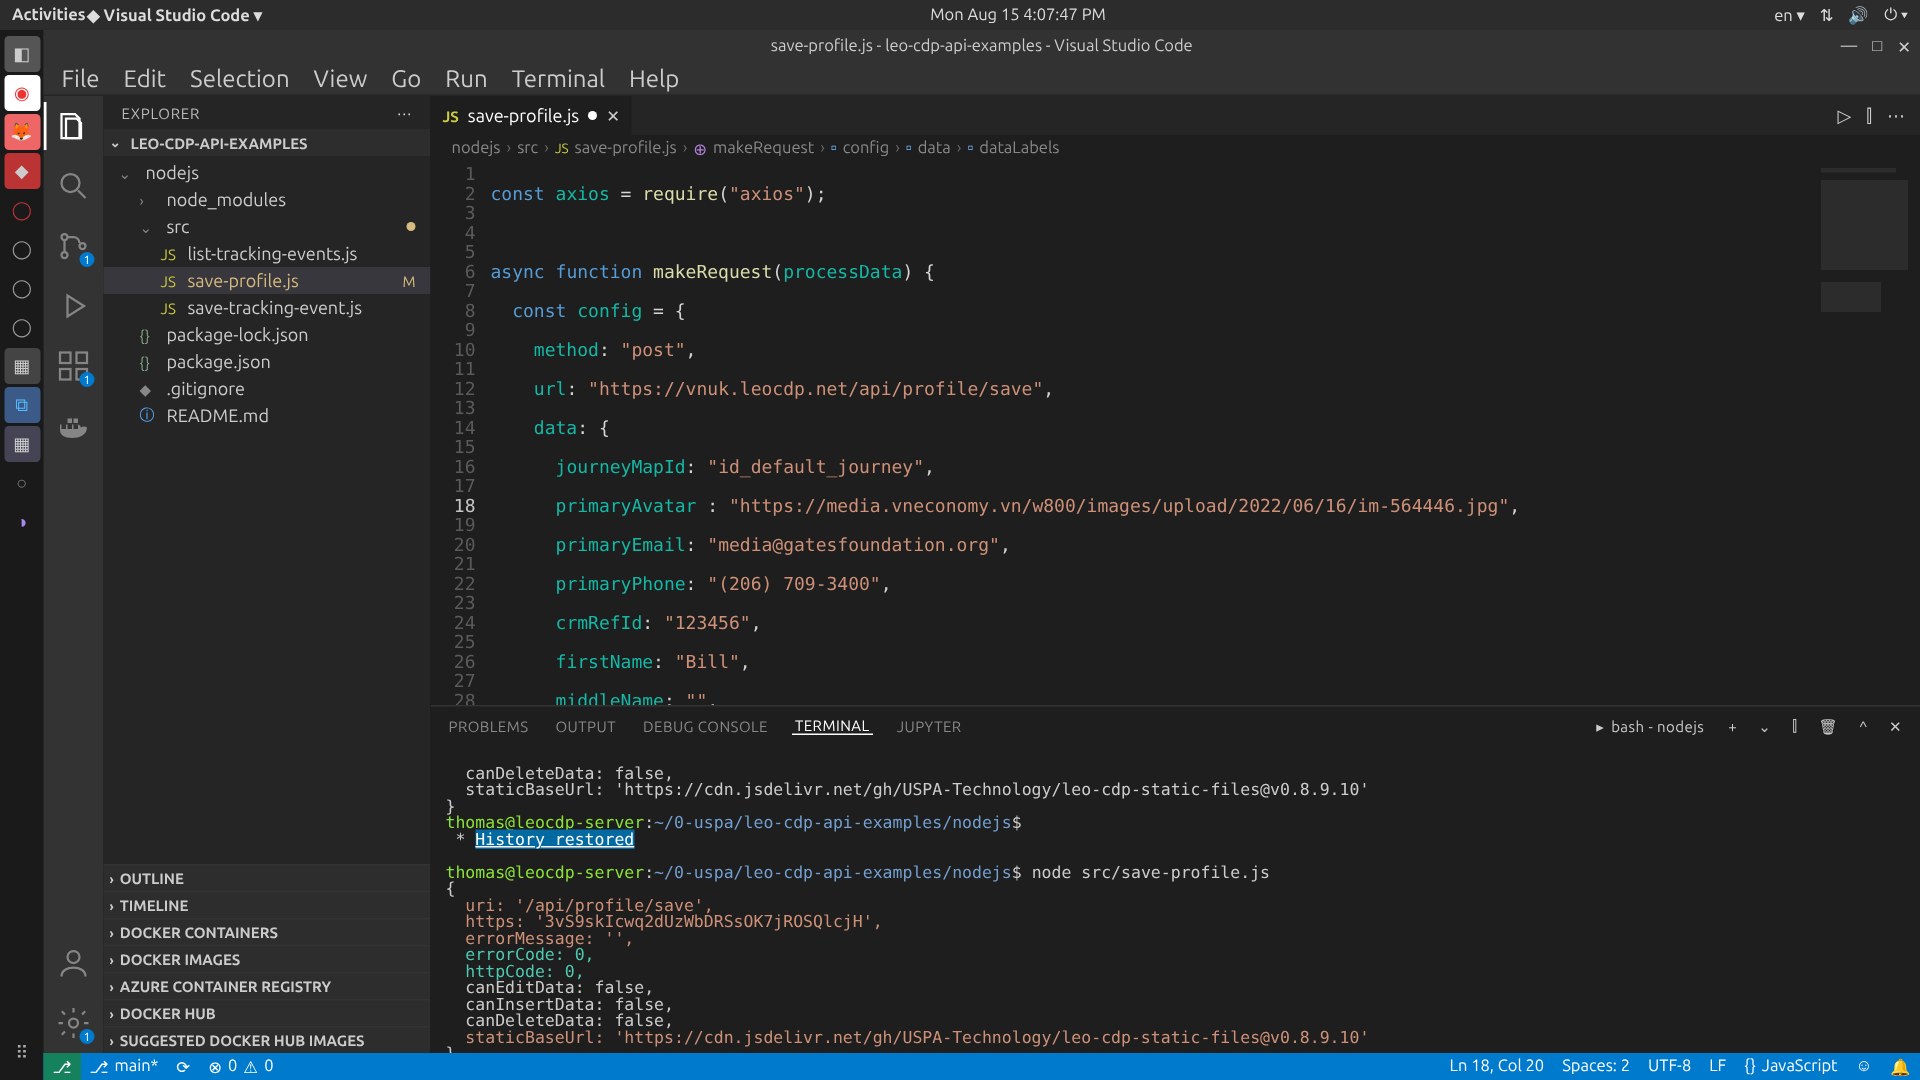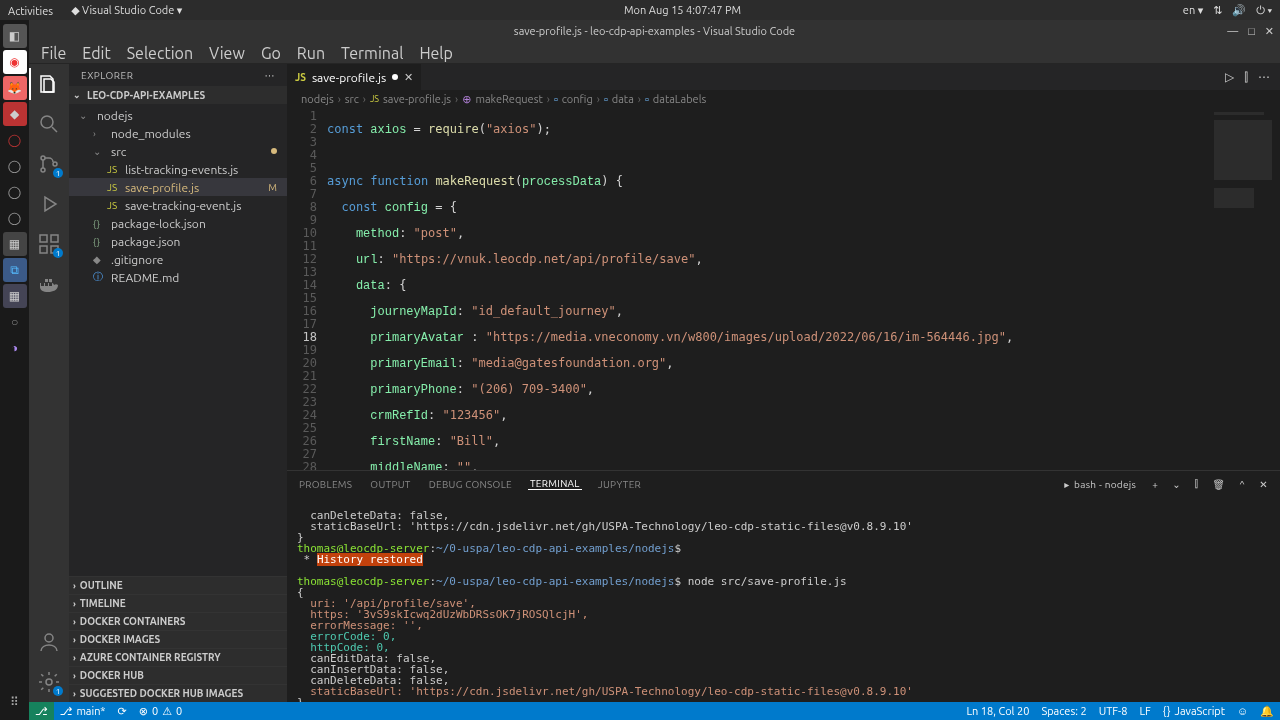--- a/index.html
+++ b/index.html
@@ -1,18 +1,18 @@
 <!DOCTYPE html>
 <html><head>
 <meta charset="utf-8">
 <style>
 * { margin: 0; padding: 0; box-sizing: border-box; }
 body { font-family: "Ubuntu", sans-serif; font-size: 12px; background: #2d2d2d; color: #ccc; width: 1280px; height: 720px; overflow: hidden; position: relative; }
 .topbar { height: 20px; background: #2c2c2c; color: #ddd; display: flex; align-items: center; padding: 0 8px; font-size: 11px; }
-.topbar .left { display: flex; gap: 18px; align-items: flex-end; }
+.topbar .left { display: flex; gap: 1px; align-items: center; font-weight: bold; }
 .topbar .center { flex: 1; text-align: center; }
 .topbar .right { display: flex; gap: 10px; align-items: center; }
 .launcher { position: absolute; left: 0; top: 20px; width: 29px; height: 700px; background: #1a1a1a; display: flex; flex-direction: column; align-items: center; padding-top: 4px; gap: 2px; }
 .launcher .licon { width: 24px; height: 24px; border-radius: 3px; display: flex; align-items: center; justify-content: center; font-size: 12px; cursor: pointer; }
 .launcher .lact { background: #3b5a88; }
 .vscode-window { position: absolute; left: 29px; top: 20px; right: 0; bottom: 0; background: #1e1e1e; display: flex; flex-direction: column; }
 .titlebar { height: 22px; background: #323232; color: #ccc; display: flex; align-items: center; justify-content: center; font-size: 11px; position: relative; }
 .titlebar .wbtns { position: absolute; right: 6px; display: flex; gap: 10px; }
 .titlebar .wbtns span { cursor: pointer; color: #ccc; font-size: 11px; }
 .menubar { height: 22px; background: #323232; color: #ccc; display: flex; align-items: center; padding: 0 6px; gap: 4px; font-size: 16px; border-bottom: 1px solid #252525; }
@@ -48,34 +48,34 @@
 .breadcrumb .sep { color: #666; }
 .codepane { flex: 1; display: flex; font-family: "Consolas","Droid Sans Mono",monospace; font-size: 12px; line-height: 13px; overflow: hidden; position: relative; }
 .gutter { width: 40px; text-align: right; color: #5a5a5a; padding-right: 10px; padding-top: 2px; }
 .gutter div { height: 13px; }
 .gutter .cur { color: #c6c6c6; }
 .code { flex: 1; color: #d4d4d4; white-space: pre; padding-top: 2px; }
 .code .line { height: 13px; }
 .kw { color: #569cd6; }
 .fn { color: #dcdcaa; }
 .str { color: #ce9178; }
-.prop { color: #86efac; font-family: Liberation Mono, monospace; }
+.prop { color: #14b8a6; }
 .minimap { position: absolute; right: 0; top: 0; width: 70px; height: 100%; background: #1e1e1e; opacity: 0.5; }
 .minimap .mm { position: absolute; background: #3a3a3a; }
 .panel { height: 232px; background: #1e1e1e; border-top: 1px solid #333; display: flex; flex-direction: column; }
 .panel-tabs { height: 26px; display: flex; align-items: center; padding: 0 10px; font-size: 10px; gap: 14px; color: #888; }
 .panel-tabs span { cursor: pointer; letter-spacing: 0.3px; padding: 0 2px; }
 .panel-tabs span.active { color: #fff; border-bottom: 1px solid #fff; }
 .panel-tabs .pright { margin-left: auto; display: flex; gap: 10px; align-items: center; color: #ccc; }
 .panel-body { flex: 1; font-family: "Consolas","Droid Sans Mono",monospace; font-size: 11px; line-height: 11px; padding: 2px 10px; white-space: pre; overflow: hidden; color: #ccc; }
 .tgreen { color: #8ae234; }
 .tblue { color: #729fcf; }
 .tyellow { color: #ce9178; }
 .tteal { color: #4ec9b0; }
-.tselbg { background: #c2410c; color: #fff; }
+.tselbg { background: #0369a1; color: #fff; text-decoration: underline; }
 .statusbar { height: 18px; background: #007acc; color: #fff; display: flex; align-items: center; font-size: 11px; }
 .statusbar .sitem { padding: 0 6px; display: flex; align-items: center; gap: 4px; cursor: pointer; }
 .statusbar .sremote { background: #16825d; height: 18px; }
 .statusbar .sright { margin-left: auto; display: flex; }
 .collapse-section { height: 18px; background: #2d2d2d; border-top: 1px solid #333; font-size: 10px; font-weight: bold; color: #ccc; display: flex; align-items: center; padding: 0 4px; gap: 4px; cursor: pointer; }
 .collapse-section .chev { font-size: 9px; }
 svg { width: 100%; height: 100%; }
 </style>
 </head>
 <body>

